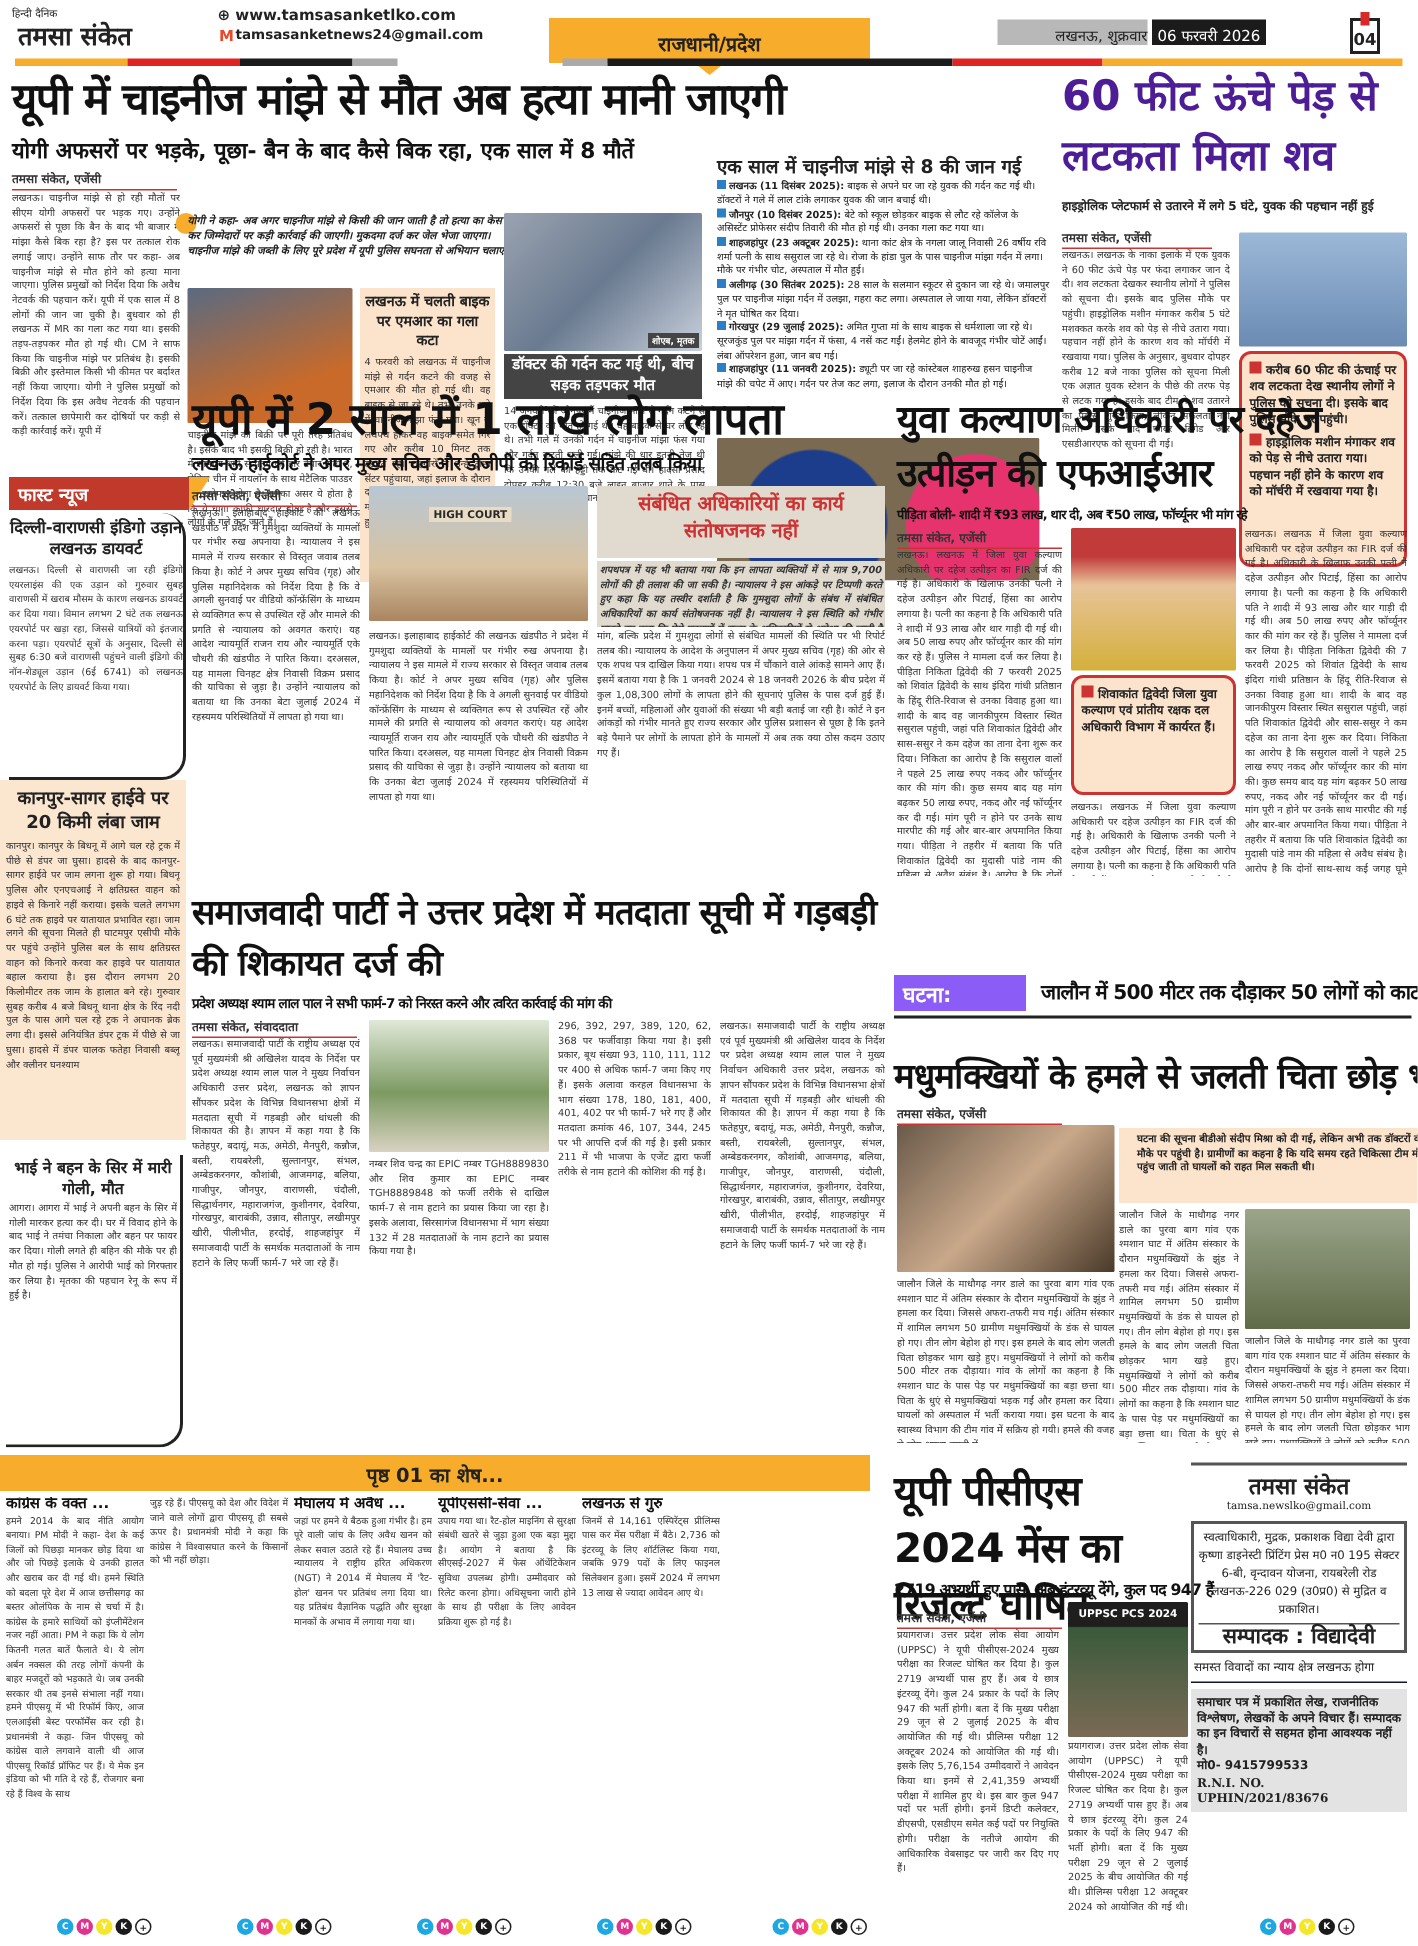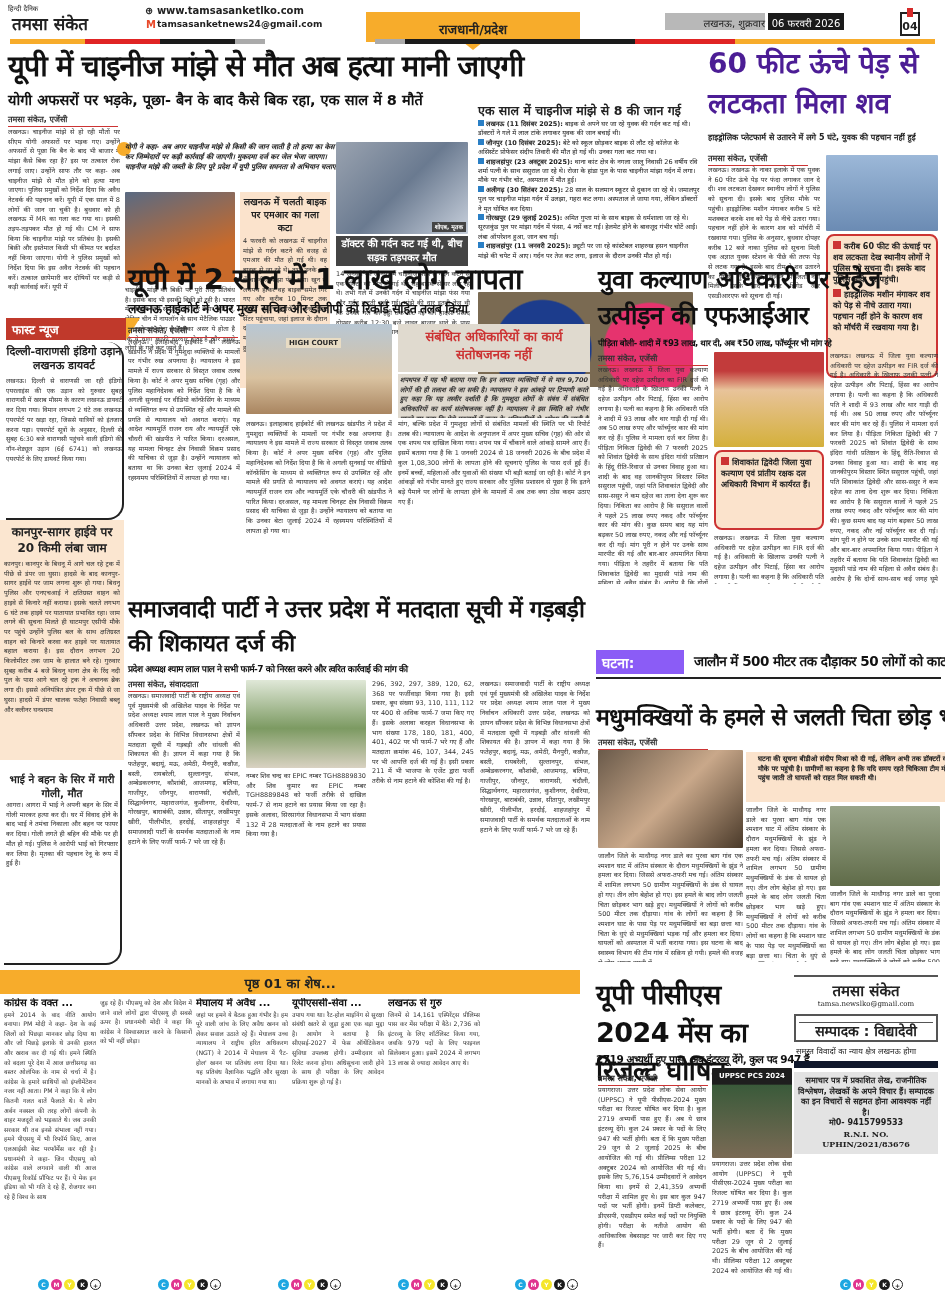--- a/index.html
+++ b/index.html
@@ -208,24 +208,25 @@
   <div style="color:#fff;font-size:7px;font-weight:bold;text-align:center;padding-top:4px">UPPSC PCS 2024</div>
 </div>
 <div class="abs body-text" style="left:712px;top:1160px;width:80px;height:114px;overflow:hidden">प्रयागराज। उत्तर प्रदेश लोक सेवा आयोग (UPPSC) ने यूपी पीसीएस-2024 मुख्य परीक्षा का रिजल्ट घोषित कर दिया है। कुल 2719 अभ्यर्थी पास हुए हैं। अब ये छात्र इंटरव्यू देंगे। कुल 24 प्रकार के पदों के लिए 947 की भर्ती होगी। बता दें कि मुख्य परीक्षा 29 जून से 2 जुलाई 2025 के बीच आयोजित की गई थी। प्रीलिम्स परीक्षा 12 अक्टूबर 2024 को आयोजित की गई थी। इसके लिए 5,76,154 उम्मीदवारों ने आवेदन किया था। इनमें से 2,41,359 अभ्यर्थी परीक्षा में शामिल हुए थे। इस बार कुल 947 पदों पर भर्ती होगी। इनमें डिप्टी कलेक्टर, डीएसपी, एसडीएम समेत कई पदों पर नियुक्ति होगी। परीक्षा के नतीजे आयोग की आधिकारिक वेबसाइट पर जारी कर दिए गए हैं।</div>
 
 <div class="abs imprint">
   <div style="border-top:2px solid #555;padding-top:3px;text-align:center">
     <div style="font-size:15px;font-weight:bold">तमसा संकेत</div>
     <div style="font-family:'DejaVu Serif',serif;font-size:7px">tamsa.newslko@gmail.com</div>
   </div>
   <div class="ibox" style="margin-top:6px;font-size:7.8px;line-height:12px">
+    <div>स्वत्वाधिकारी, मुद्रक, प्रकाशक विद्या देवी द्वारा कृष्णा डाइनेस्टी प्रिंटिंग प्रेस म0 न0 195 सेक्टर 6-बी, वृन्दावन योजना, रायबरेली रोड लखनऊ-226 029 (उ0प्र0) से मुद्रित व प्रकाशित।</div>
     <div style="border-top:1px solid #555;margin-top:3px;padding-top:2px;font-size:14px;font-weight:bold">सम्पादक : विद्यादेवी</div>
   </div>
-  <div style="font-size:8px;line-height:11px;padding:4px 2px;border-bottom:7px solid #0f172a">समस्त विवादों का न्याय क्षेत्र लखनऊ होगा</div>
-  <div style="background:#e3e3e3;margin-top:4px;padding:4px;text-align:center;font-size:8px;font-weight:bold;line-height:10.5px">
+  <div style="font-size:8px;line-height:11px;padding:4px 2px;border-bottom:1px solid #0f172a">समस्त विवादों का न्याय क्षेत्र लखनऊ होगा</div>
+  <div style="background:#e3e3e3;margin-top:4px;padding:4px;font-size:8px;font-weight:bold;line-height:10.5px">
     <div>समाचार पत्र में प्रकाशित लेख, राजनीतिक विश्लेषण, लेखकों के अपने विचार हैं। सम्पादक का इन विचारों से सहमत होना आवश्यक नहीं है।</div>
     <div>मो0- 9415799533</div>
     <div style="font-family:'DejaVu Serif',serif">R.N.I. NO.</div>
     <div style="font-family:'DejaVu Serif',serif">UPHIN/2021/83676</div>
   </div>
 </div>
 
 <div id="regRow" class="abs" style="left:0;top:1279px;width:945px;height:14px">
     <div class="cmyk abs" style="left: 38px; top: 0px;">
       <span style="background: rgb(30, 167, 225);">C</span>

